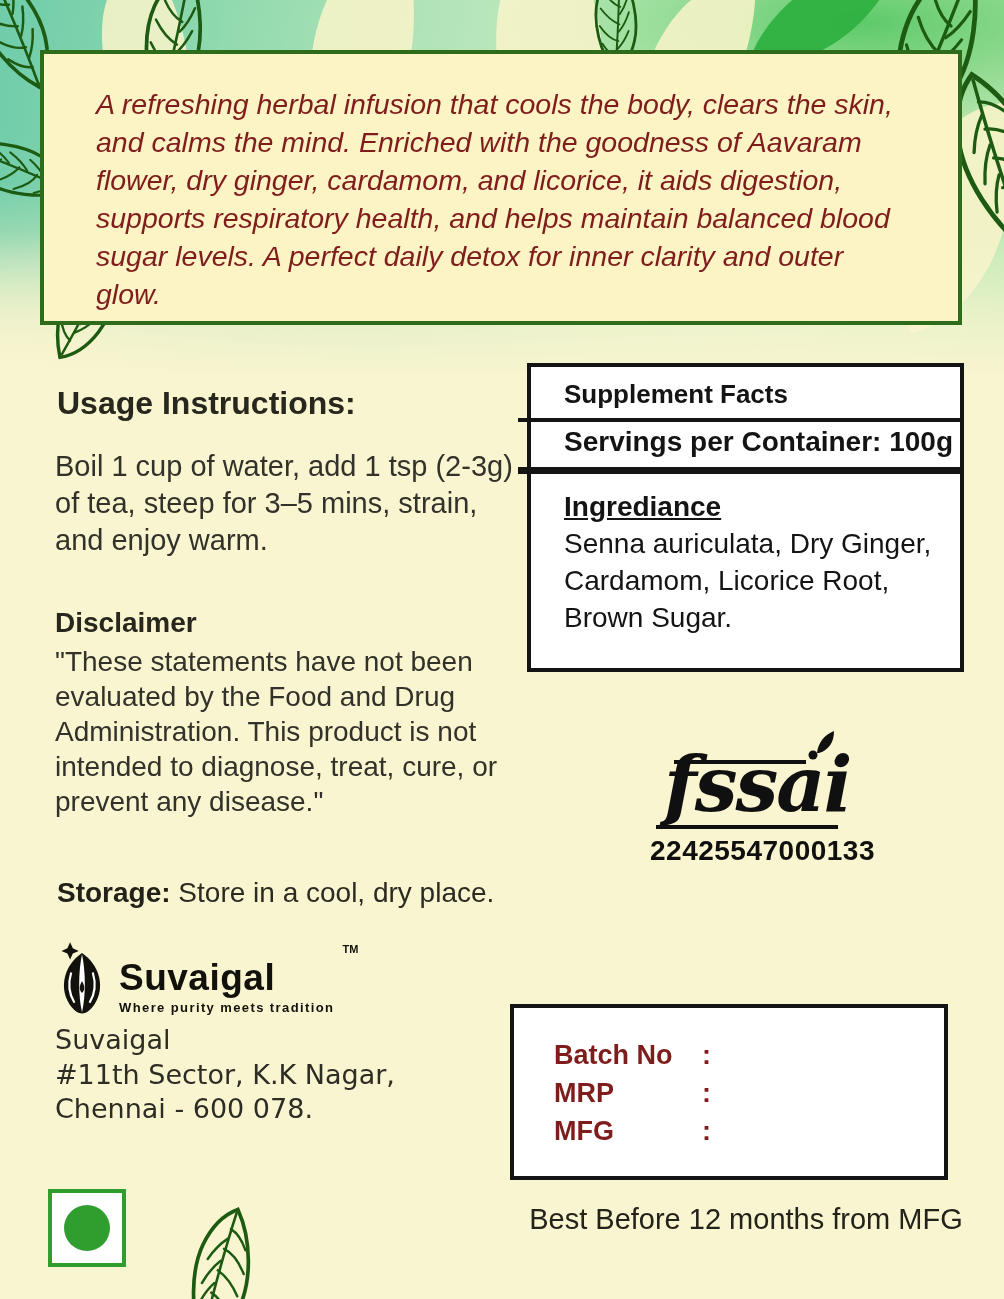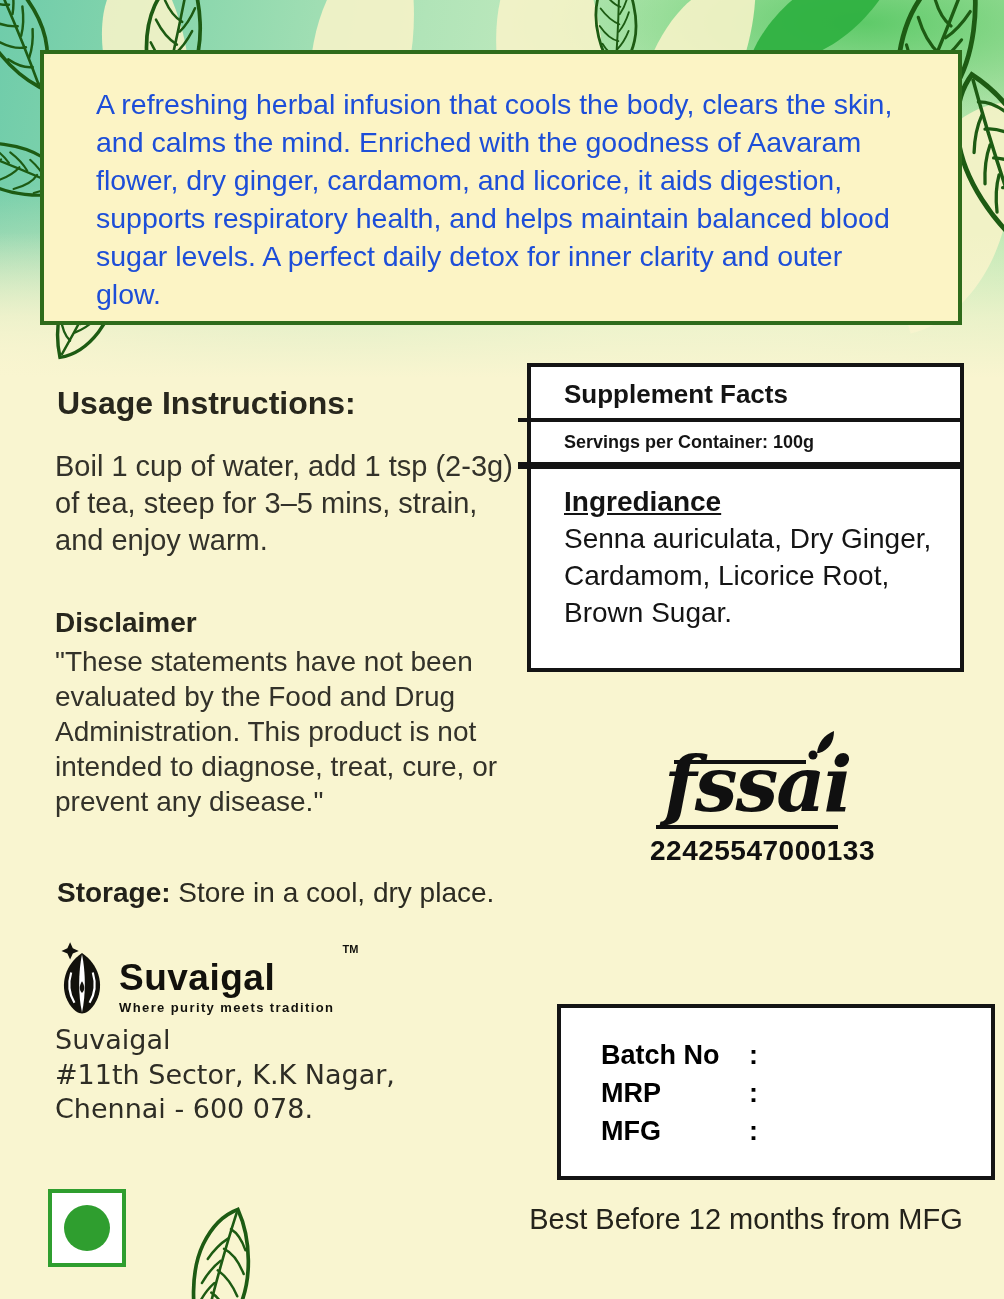--- a/index.html
+++ b/index.html
@@ -27,34 +27,34 @@
   .leaf-outline { color:#1d5b13; }
   .leaf-cream   { color:#f8f4c9; opacity:.88; }
   .leaf-green   { color:#2fb141; opacity:.93; }
 
   
   .desc-box {
     position:absolute; left:40px; top:50px; width:922px; height:275px;
     background:#fcf4c5; border:4px solid #2e6b1b; z-index:3;
     padding:31px 50px 0 52px;
   }
-  .desc-box p { font-size:28.5px; line-height:38px; color:#1d4ed8; }
+  .desc-box p { font-size:28.5px; line-height:38px; color:#7f1d1d;font-style:italic; }
 
   
   .usage-heading { position:absolute; left:57px; top:385px; font-size:32px; font-weight:bold; color:#28271d; }
   .usage-body    { position:absolute; left:55px; top:448px; width:478px; font-size:29px; line-height:37px; color:#33322a; }
 
   
   .supp-box {
     position:absolute; left:527px; top:363px; width:437px; height:309px;
     background:#fff; border:4px solid #141414; color:#141414;
   }
   .sf-title    { padding:12px 0 8px 33px; font-size:26px; font-weight:bold; }
   .sf-divider  { position:relative; left:-13px; width:calc(100% + 13px); height:4px; background:#141414; }
-  .sf-servings { padding:10px 0 9px 33px; font-size:18px; font-weight:bold; }
+  .sf-servings { padding:4px 0 9px 33px; font-size:28px; font-weight:bold; }
   .sf-divider-thick { position:relative; left:-13px; width:calc(100% + 13px); height:7px; background:#141414; }
   .sf-ing-head { margin:17px 0 2px 33px; font-size:28px; font-weight:bold;text-decoration:underline; }
   .sf-ing-body { margin:0 0 0 33px; width:378px; font-size:28px; line-height:37px; }
 
   
   .disclaimer-head { position:absolute; left:55px; top:607px; font-size:28px; font-weight:bold; color:#28271d; }
   .disclaimer-body { position:absolute; left:55px; top:644px; width:458px; font-size:28px; line-height:35px; color:#33322a; }
 
   
   .fssai { position:absolute; left:650px; top:733px; width:300px; text-align:left; color:#101010; }
@@ -77,22 +77,22 @@
   .brand-text { margin-left:10px; position:relative; padding-top:18px; }
   .brand-name { font-size:37px; font-weight:bold; letter-spacing:.5px; line-height:38px; }
   .brand-tm   { position:absolute; top:2px; right:-24px; font-size:11px; font-weight:bold; }
   .brand-tagline { font-size:13px; font-weight:bold; letter-spacing:1.4px; margin-top:3px; }
 
   .address { position:absolute; left:55px; top:1023px; font-family:"DejaVu Sans", sans-serif;
              font-size:27px; line-height:34.5px; color:#2e2d25; }
 
   
   .batch-box {
-    position:absolute; left:557px; top:1004px; width:438px; height:176px;
-    background:#fff; border:4px solid #141414; padding:28px 0 0 40px; color:#000000;
+    position:absolute; left:510px; top:1004px; width:438px; height:176px;
+    background:#fff; border:4px solid #141414; padding:28px 0 0 40px; color:#7f1d1d;
   }
   .batch-row { display:flex; font-size:27px; line-height:38px; font-weight:bold; }
   .batch-label { width:148px; }
   .batch-sep   { width:30px; }
 
   .best-before { position:absolute; left:527px; top:1203px; width:438px; text-align:center;
                  font-size:29px; color:#24231b; }
 
   
   .veg-symbol {

